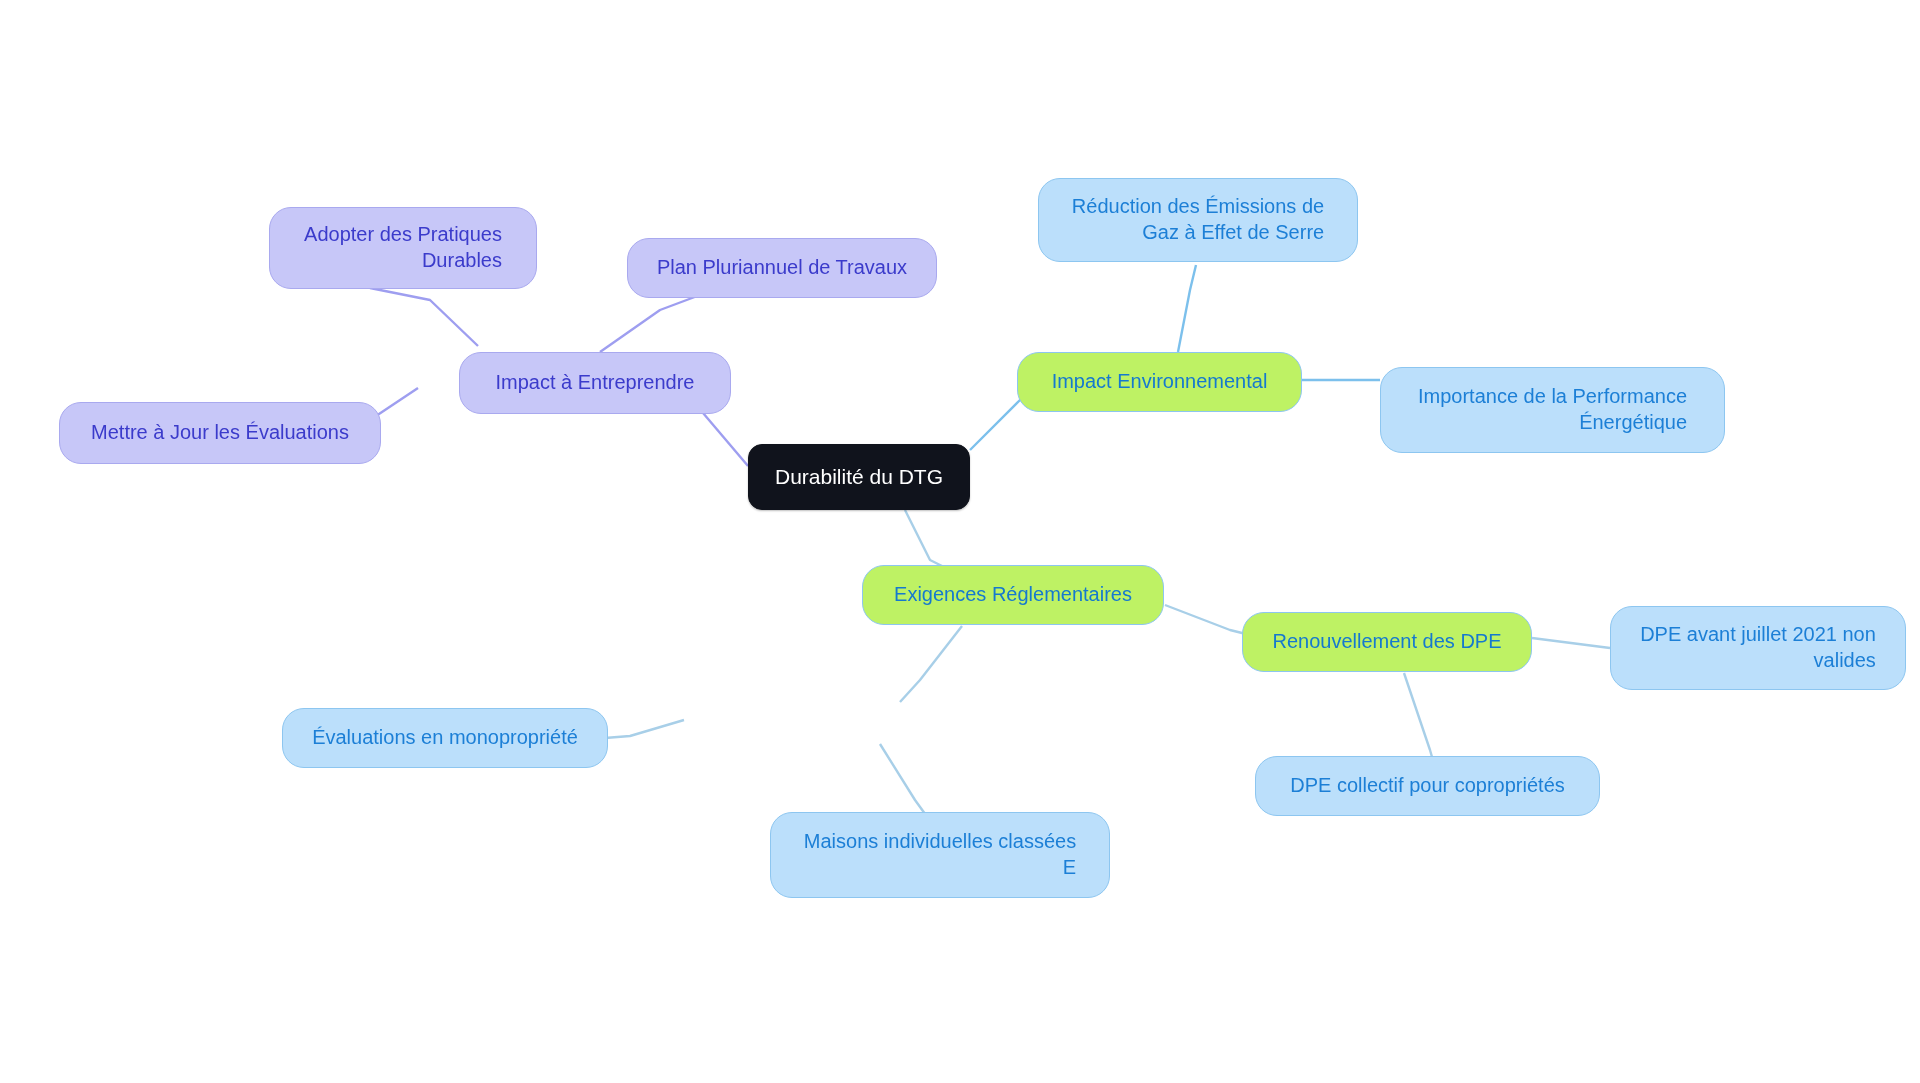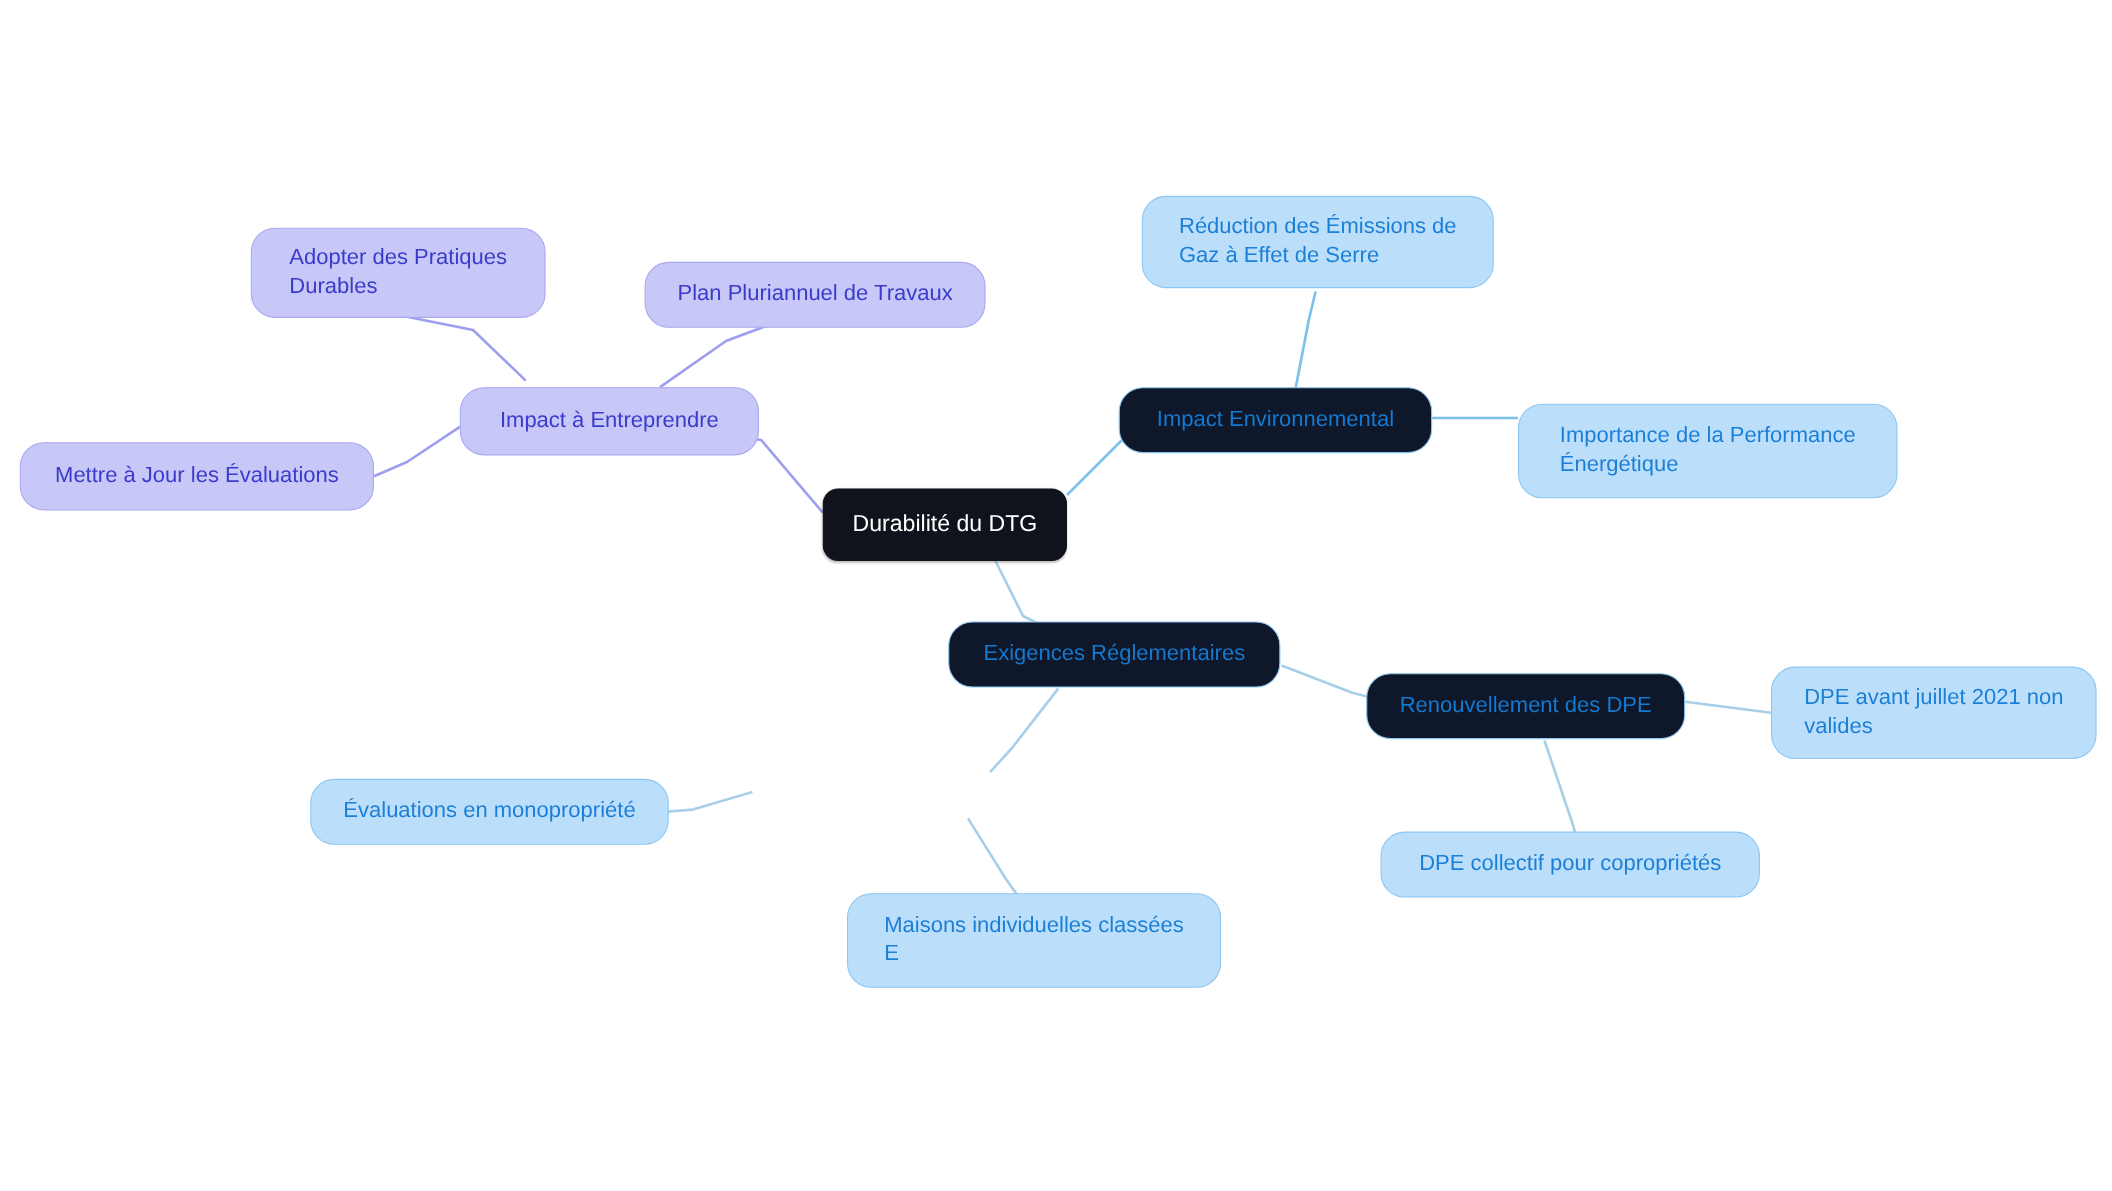--- a/index.html
+++ b/index.html
@@ -22,49 +22,50 @@
     width: 1920px;
     height: 1083px;
     pointer-events: none;
   }
   .node {
     position: absolute;
     box-sizing: border-box;
     display: flex;
     align-items: center;
     justify-content: center;
-    text-align: left;
+    text-align: right;
     border-radius: 22px;
     line-height: 1.28;
     white-space: pre-line;
     padding: 6px 14px;
     z-index: 2;
   }
   .node-root {
     background: #10131c;
     color: #ffffff;
     border: 1px solid #10131c;
     border-radius: 14px;
     font-size: 21px;
     box-shadow: 0 1px 2px rgba(0,0,0,0.25);
   }
   .node-purple {
     background: #c7c7f8;
     border: 1px solid #a9a9ef;
     color: #3b3bcb;
     font-size: 20px;
+    margin-left: 41px;
   }
   .node-blue {
     background: #bbdffb;
     border: 1px solid #8dc6f0;
     color: #1c7fd6;
     font-size: 20px;
   }
   .node-blue-mid {
-    background: #0f172a;
+    background: #bef264;
     border: 1px solid #8dc6f0;
     color: #1579cf;
     font-size: 20px;
   }
 </style>
 </head>
 <body>
 
 <div id="canvas">
 

